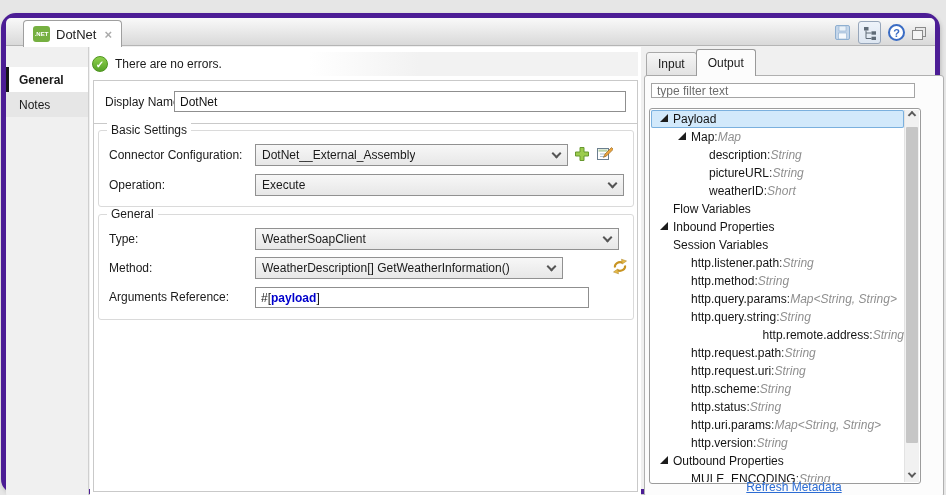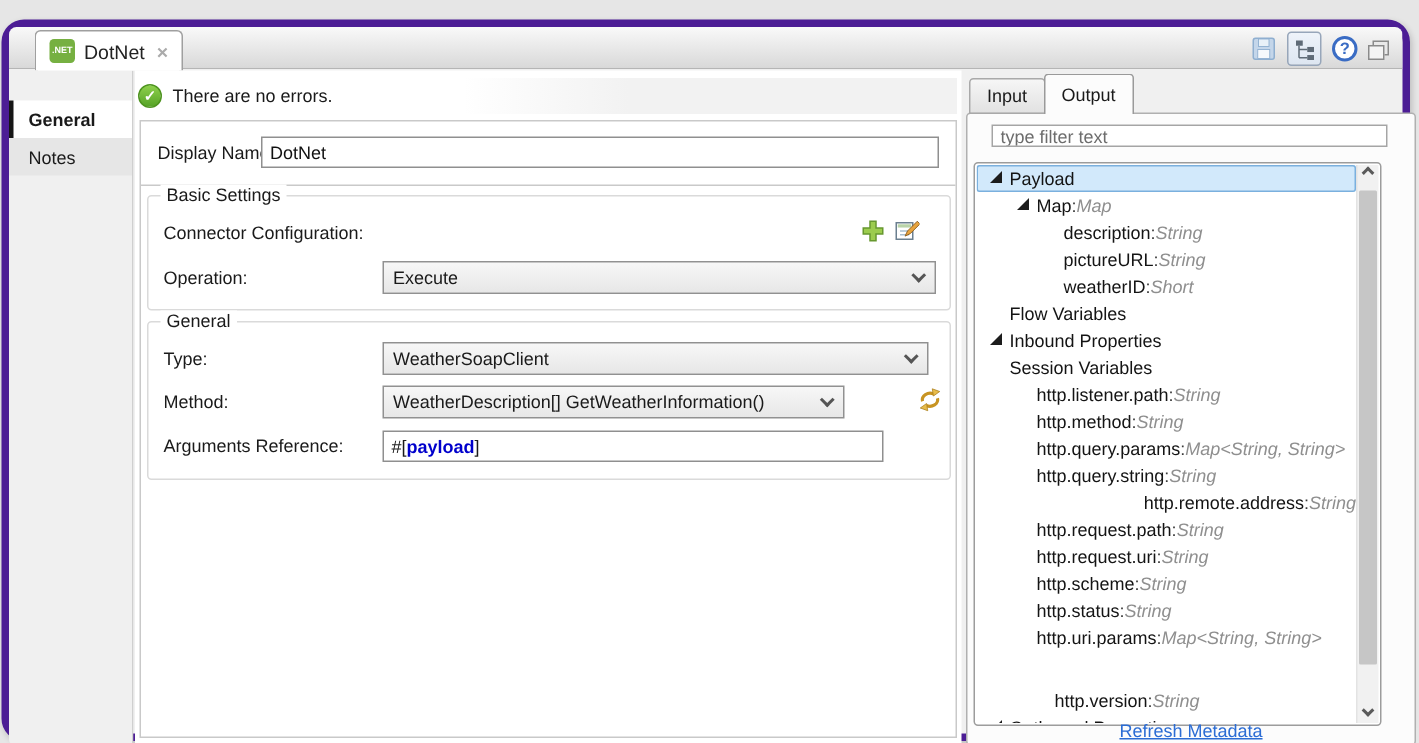--- a/index.html
+++ b/index.html
@@ -50,21 +50,21 @@
   .expr-box { position:absolute; height:21px; border:1px solid #8f8f8f; background:#fff; display:flex; align-items:center; padding:0 5px; white-space:pre; }
   .expr-box .kw { color:#0000cc; font-weight:bold; }
   .icon-abs { position:absolute; }
 
   
   .right-panel { position:absolute; left:638px; top:31px; width:300px; height:449px; }
   .ptabs { position:absolute; left:2px; top:0; height:27px; display:flex; align-items:flex-end; z-index:2; }
   .ptab { height:24px; padding:0 11px; display:flex; align-items:center; border:1px solid #a9a9a9; border-radius:3px 3px 0 0; background:linear-gradient(#f6f6f6,#e2e2e2); margin-right:-1px; cursor:default; }
   .ptab.active { height:27px; background:#fcfcfc; border-color:#9a9a9a; border-bottom:none; position:relative; z-index:3; }
   .panel-box { position:absolute; left:0; right:0; top:26px; bottom:0; border:1px solid #b0b0b0; background:#fcfcfc; border-radius:3px 3px 4px 4px; }
-  .filter-input { position:absolute; left:6px; top:7px; width:264px; height:15px; border:1px solid #a5a5a5; padding:1px 5px; font-family:"Liberation Sans",sans-serif; font-size:12px; background:#fff; color:#ec4899;margin-left:10px; }
+  .filter-input { position:absolute; left:6px; top:7px; width:264px; height:15px; border:1px solid #a5a5a5; padding:1px 5px; font-family:"Liberation Sans",sans-serif; font-size:12px; background:#fff; color:#ec4899; }
   .filter-input::placeholder { color:#6d6d6d; opacity:1; }
   .tree-box { position:absolute; left:4px; top:32px; width:272px; height:376px; border:1px solid #9c9c9c; border-radius:3px; background:#fff; overflow:hidden; }
   .tree-rows { position:absolute; left:1px; top:1px; right:16px; bottom:1px; overflow:hidden; }
   .tree-row { height:18px; display:flex; align-items:center; white-space:nowrap; overflow:hidden; cursor:default; }
   .tree-row.selected { background:#d2e9fb; box-shadow:inset 0 0 0 1px #7ab0de; border-radius:2px; }
   .twisty { width:15px; flex-shrink:0; display:flex; align-items:center; justify-content:flex-start; }
   .twisty.open::before { content:""; width:0; height:0; border:4px solid transparent; border-bottom-color:#1c1c1c; border-right-color:#1c1c1c; margin-left:2px; margin-top:-2px; }
   .node-label { color:#141414; }
   .node-sep { color:#3a3a3a; }
   .node-type { color:#8f8f8f; font-style:italic; }
@@ -127,20 +127,24 @@
 
     <div class="form-box">
       <div class="display-row">
         <label>Display Name:</label>
         <input class="textinput display-input" value="DotNet" style="">
       </div>
 
       <div class="group basic">
         <span class="group-legend">Basic Settings</span>
         <span class="fld-label" style="top:17px;">Connector Configuration:</span>
+        <div class="combo" style="left:156px; top:13px; width:313px;">
+          <span class="combo-text">DotNet__External_Assembly</span>
+          <span class="chev"></span>
+        </div>
         <span class="icon-abs" style="left:475px; top:15px;">
           <svg width="16" height="16" viewBox="0 0 16 16">
               <path d="M6 1.5h4v4.5h4.5v4H10v4.5H6V10H1.5V6H6z" fill="#9ccc4e" stroke="#67982f"></path>
             </svg>
         </span>
         <span class="icon-abs" style="left:497px; top:15px;">
           <svg width="17" height="16" viewBox="0 0 17 16">
             <rect x="1.5" y="2.5" width="11" height="11" fill="#fff" stroke="#6b7f8f"></rect>
             <rect x="2.5" y="3.5" width="9" height="2.2" fill="#b9d3a8"></rect>
             <path d="M4 8 h6 M4 10.5 h6" stroke="#a8bfd0" stroke-width="1"></path>
@@ -288,21 +292,21 @@
               <span class="node-label">http.status</span>
               <span class="node-sep"> : </span>
               <span class="node-type">String</span>
             </div>
             <div class="tree-row" style="padding-left: 25px;">
               <span class="twisty"></span>
               <span class="node-label">http.uri.params</span>
               <span class="node-sep"> : </span>
               <span class="node-type">Map&lt;String, String&gt;</span>
             </div>
-            <div class="tree-row" style="padding-left: 37px; margin-top: 24px;">
+            <div class="tree-row" style="padding-left: 25px;">
               <span class="twisty"></span>
               <span class="node-label">http.version</span>
               <span class="node-sep"> : </span>
               <span class="node-type">String</span>
             </div>
             <div class="tree-row" style="padding-left: 7px;">
               <span class="twisty open"></span>
               <span class="node-label">Outbound Properties</span>
             </div>
             <div class="tree-row" style="padding-left: 25px;">

